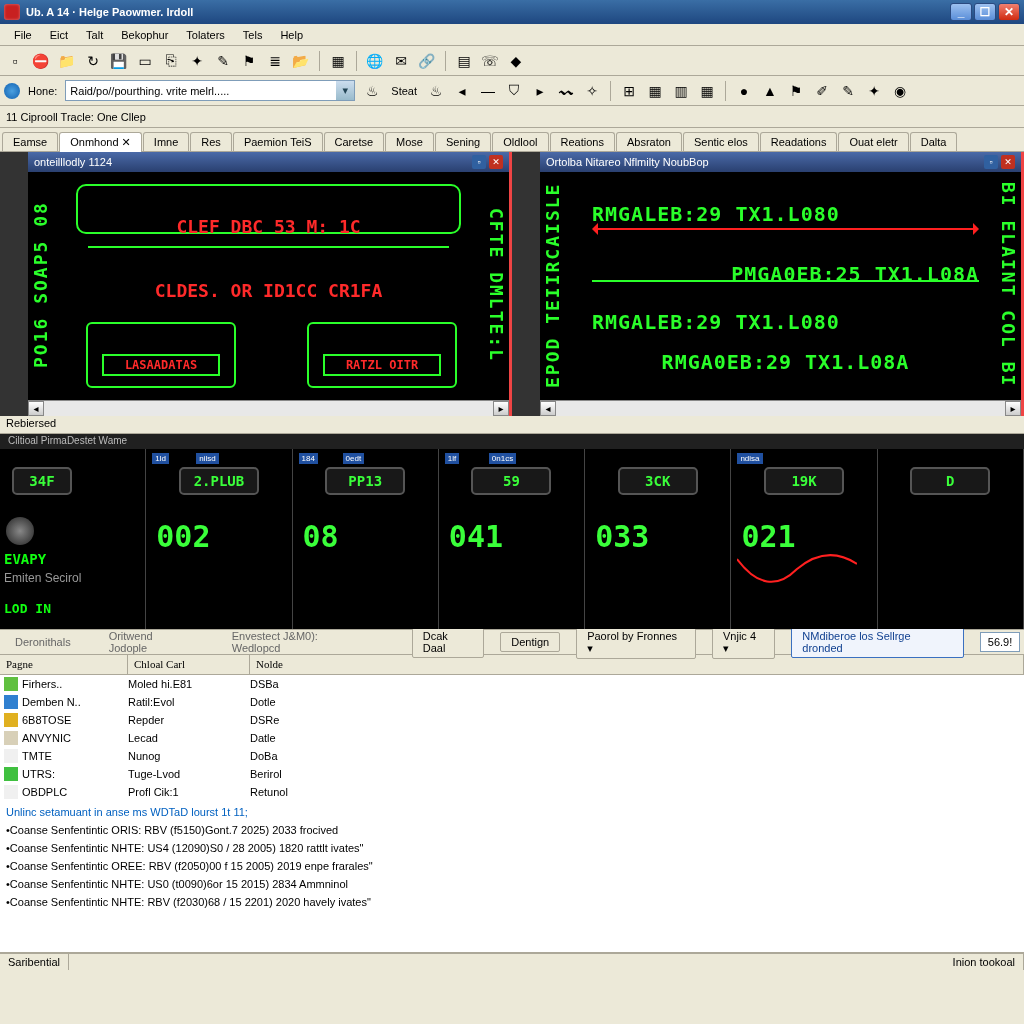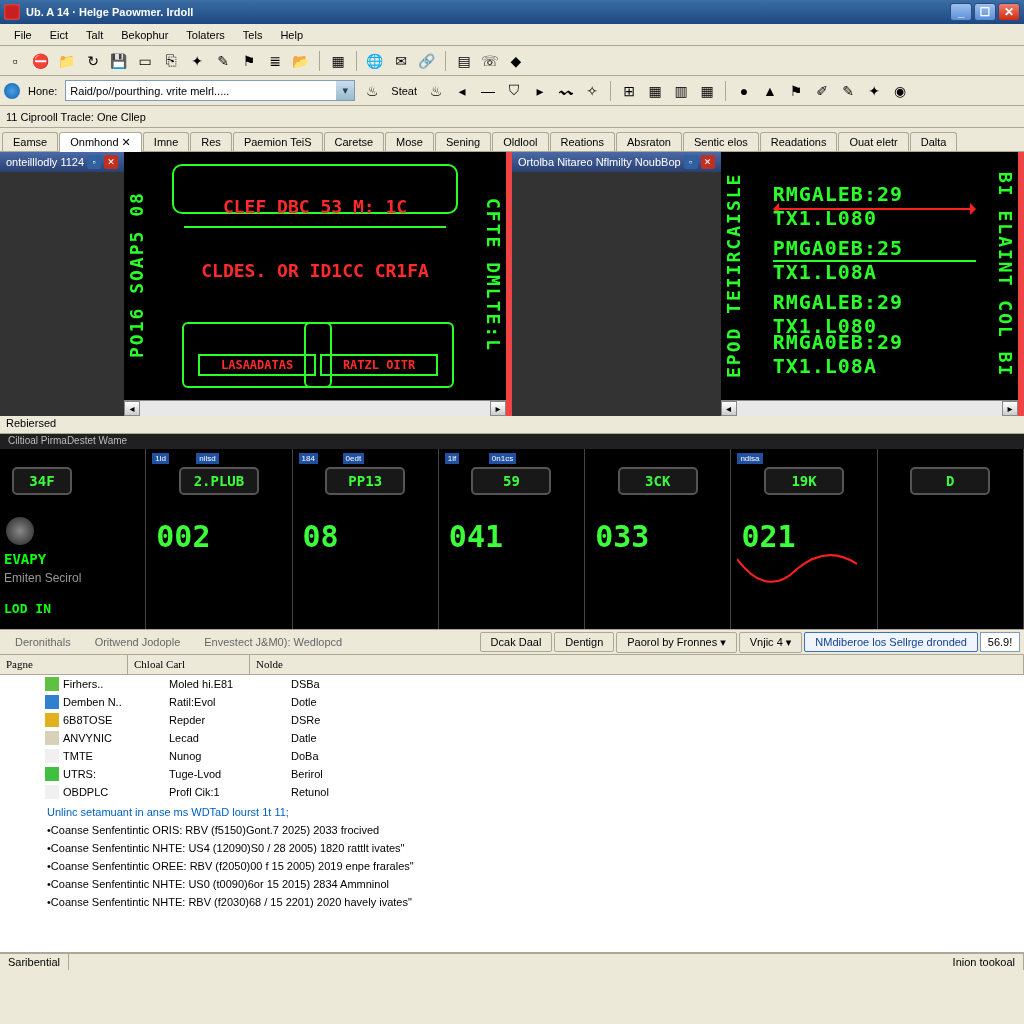--- a/index.html
+++ b/index.html
@@ -31,21 +31,21 @@
 .combo .dd { width:18px; background:linear-gradient(#cde,#9bc); display:flex; align-items:center; justify-content:center; cursor:pointer; color:#245; }
 
 
 .inforow { height:22px; background:#ece9d8; border-bottom:1px solid #aca899; padding:2px 6px; display:flex; align-items:center; }
 .tabstrip { height:24px; background:#ece9d8; display:flex; align-items:flex-end; padding:0 2px; border-bottom:1px solid #aca899; }
 .tab { padding:3px 10px; border:1px solid #aca899; border-bottom:none; background:#ece9d8; margin-right:1px; cursor:pointer; border-radius:3px 3px 0 0; font-size:11px; }
 .tab.active { background:#fff; position:relative; top:1px; }
 
 
 .panes { height:264px; display:flex; background:#333; }
-.pane { flex:1; display:flex; flex-direction:row; border-right:6px solid #ef4444; }
+.pane { flex:1; display:flex; flex-direction:column; border-right:3px solid #ef4444;margin-left:28px; }
 .pane-title { height:20px; background:linear-gradient(#4a6aa8,#2a4070); color:#fff; display:flex; align-items:center; padding:0 6px; font-size:10px; }
 .pane-title .spacer { flex:1; }
 .pane-title .pbtn { width:14px; height:14px; background:#c03020; color:#fff; display:flex; align-items:center; justify-content:center; margin-left:3px; font-size:9px; cursor:pointer; border-radius:2px; }
 .pane-title .pbtn.blue { background:#3060a0; }
 .scope { flex:1; background:#000; position:relative; overflow:hidden; }
 .vbar { position:absolute; top:0; bottom:18px; writing-mode:vertical-rl; text-orientation:mixed; color:#2aff2a; font:bold 18px monospace; letter-spacing:2px; display:flex; align-items:center; justify-content:center; }
 .vbar.left { left:2px; transform:rotate(180deg); }
 .vbar.right { right:2px; }
 .scope-hscroll { position:absolute; left:0; right:0; bottom:0; height:16px; background:#ece9d8; border-top:1px solid #888; display:flex; }
 .sbtn { width:16px; background:linear-gradient(#fff,#ccc); border:1px solid #888; display:flex; align-items:center; justify-content:center; font-size:10px; cursor:pointer; }
@@ -78,32 +78,32 @@
 .chip2 { left:50px; }
 .btn7 { margin:14px auto 0; width:80px; height:28px; border:2px solid #555; border-radius:5px; background:#181818; color:#3aff3a; font:bold 14px monospace; display:flex; align-items:center; justify-content:center; }
 .bigno { position:absolute; top:70px; left:10px; color:#3aff3a; font:bold 30px monospace; }
 .relcol0 .knob { width:28px; height:28px; border-radius:50%; background:radial-gradient(#888,#222); position:absolute; left:6px; top:68px; }
 .relcol0 .t1 { position:absolute; left:4px; top:102px; color:#11ff11; font:bold 14px monospace; }
 .relcol0 .t2 { position:absolute; left:4px; top:122px; color:#999; font:12px sans-serif; }
 .relcol0 .t3 { position:absolute; left:4px; top:152px; color:#11ff11; font:bold 13px monospace; }
 .wave { position:absolute; left:6px; right:6px; top:100px; height:50px; }
 
 
-.actbar { height:26px; background:#ece9d8; border-top:1px solid #aca899; border-bottom:1px solid #aca899; display:flex; align-items:center; padding:0 4px; gap:2px; }
+.actbar { height:26px; background:#ece9d8; border-top:1px solid #aca899; border-bottom:1px solid #aca899; display:flex; align-items:center; padding:0 4px; gap:16px; }
 .actlbl { padding:3px 10px; border:1px solid transparent; color:#666; }
 .actbtn { padding:3px 10px; border:1px solid #aca899; background:#ece9d8; cursor:pointer; border-radius:2px; }
 .actbtn.info { border-color:#3a70c0; color:#104090; background:#f0f4fc; }
 .flex1 { flex:1; }
 .smallfield { width:40px; height:20px; border:1px solid #7f9db9; background:#fff; text-align:center; }
 
 
 .gridhdr { height:20px; background:#ece9d8; border-bottom:1px solid #aca899; display:flex; }
 .gh { padding:3px 6px; border-right:1px solid #aca899;font-family:Liberation Serif, serif; }
 .gh1{width:128px;} .gh2{width:122px;} .gh3{flex:1;}
-.gridbody { height:278px; background:#fff; overflow:auto; border-bottom:1px solid #aca899; font-size:12px;padding-left:41px; }
+.gridbody { height:278px; background:#fff; overflow:auto; border-bottom:1px solid #aca899; font-size:12px; }
 .grow { display:flex; height:18px; align-items:center; }
 .gc1{width:128px; padding-left:4px; display:flex; gap:4px; align-items:center;} .gc2{width:122px;} .gc3{flex:1;}
 .gicon { width:14px; height:14px; display:inline-block; }
 .loglines { padding:2px 6px; font-family:"Courier New",monospace; font-size:13px; line-height:18px; }
 .loglines .hd { color:#0060c0; }
 
 
 .statusbar { height:22px; background:#ece9d8; border-top:1px solid #aca899; display:flex; align-items:flex-start; }
 .statusbar .cell { padding:2px 8px; border-right:1px solid #aca899; }
 </style>
@@ -241,24 +241,24 @@
       <span>Ortolba Nitareo Nflmilty NoubBop</span>
       <span class="spacer"></span>
       <div class="pbtn blue">▫</div>
       <div class="pbtn">✕</div>
     </div>
     <div class="scope">
       <div class="vbar left">EPOD TEIIRCAISLE</div>
       <div class="vbar right">BI ELAINT COL BI</div>
       <div class="arrow" style="left:56px;right:46px;top:56px;"></div>
       <div class="s2-row" style="top:30px;">RMGALEB:29 TX1.L080</div>
-      <div class="s2-row" style="top:84px;">PMGA0EB:25 TX1.L08A</div>
+      <div class="s2-row" style="top:90px;text-align:right;">PMGA0EB:25 TX1.L08A</div>
       <div class="s2-hr" style="top:108px;"></div>
       <div class="s2-row" style="top:138px;">RMGALEB:29 TX1.L080</div>
-      <div class="s2-row" style="top:178px;">RMGA0EB:29 TX1.L08A</div>
+      <div class="s2-row" style="top:178px;text-align:center;">RMGA0EB:29 TX1.L08A</div>
       <div class="scope-hscroll">
         <div class="sbtn">◂</div>
           <div class="strack"></div>
           <div class="sbtn">▸</div>
       </div>
     </div>
   </div>
 </div>
 
 <div class="relhdr">Rebiersed</div>

